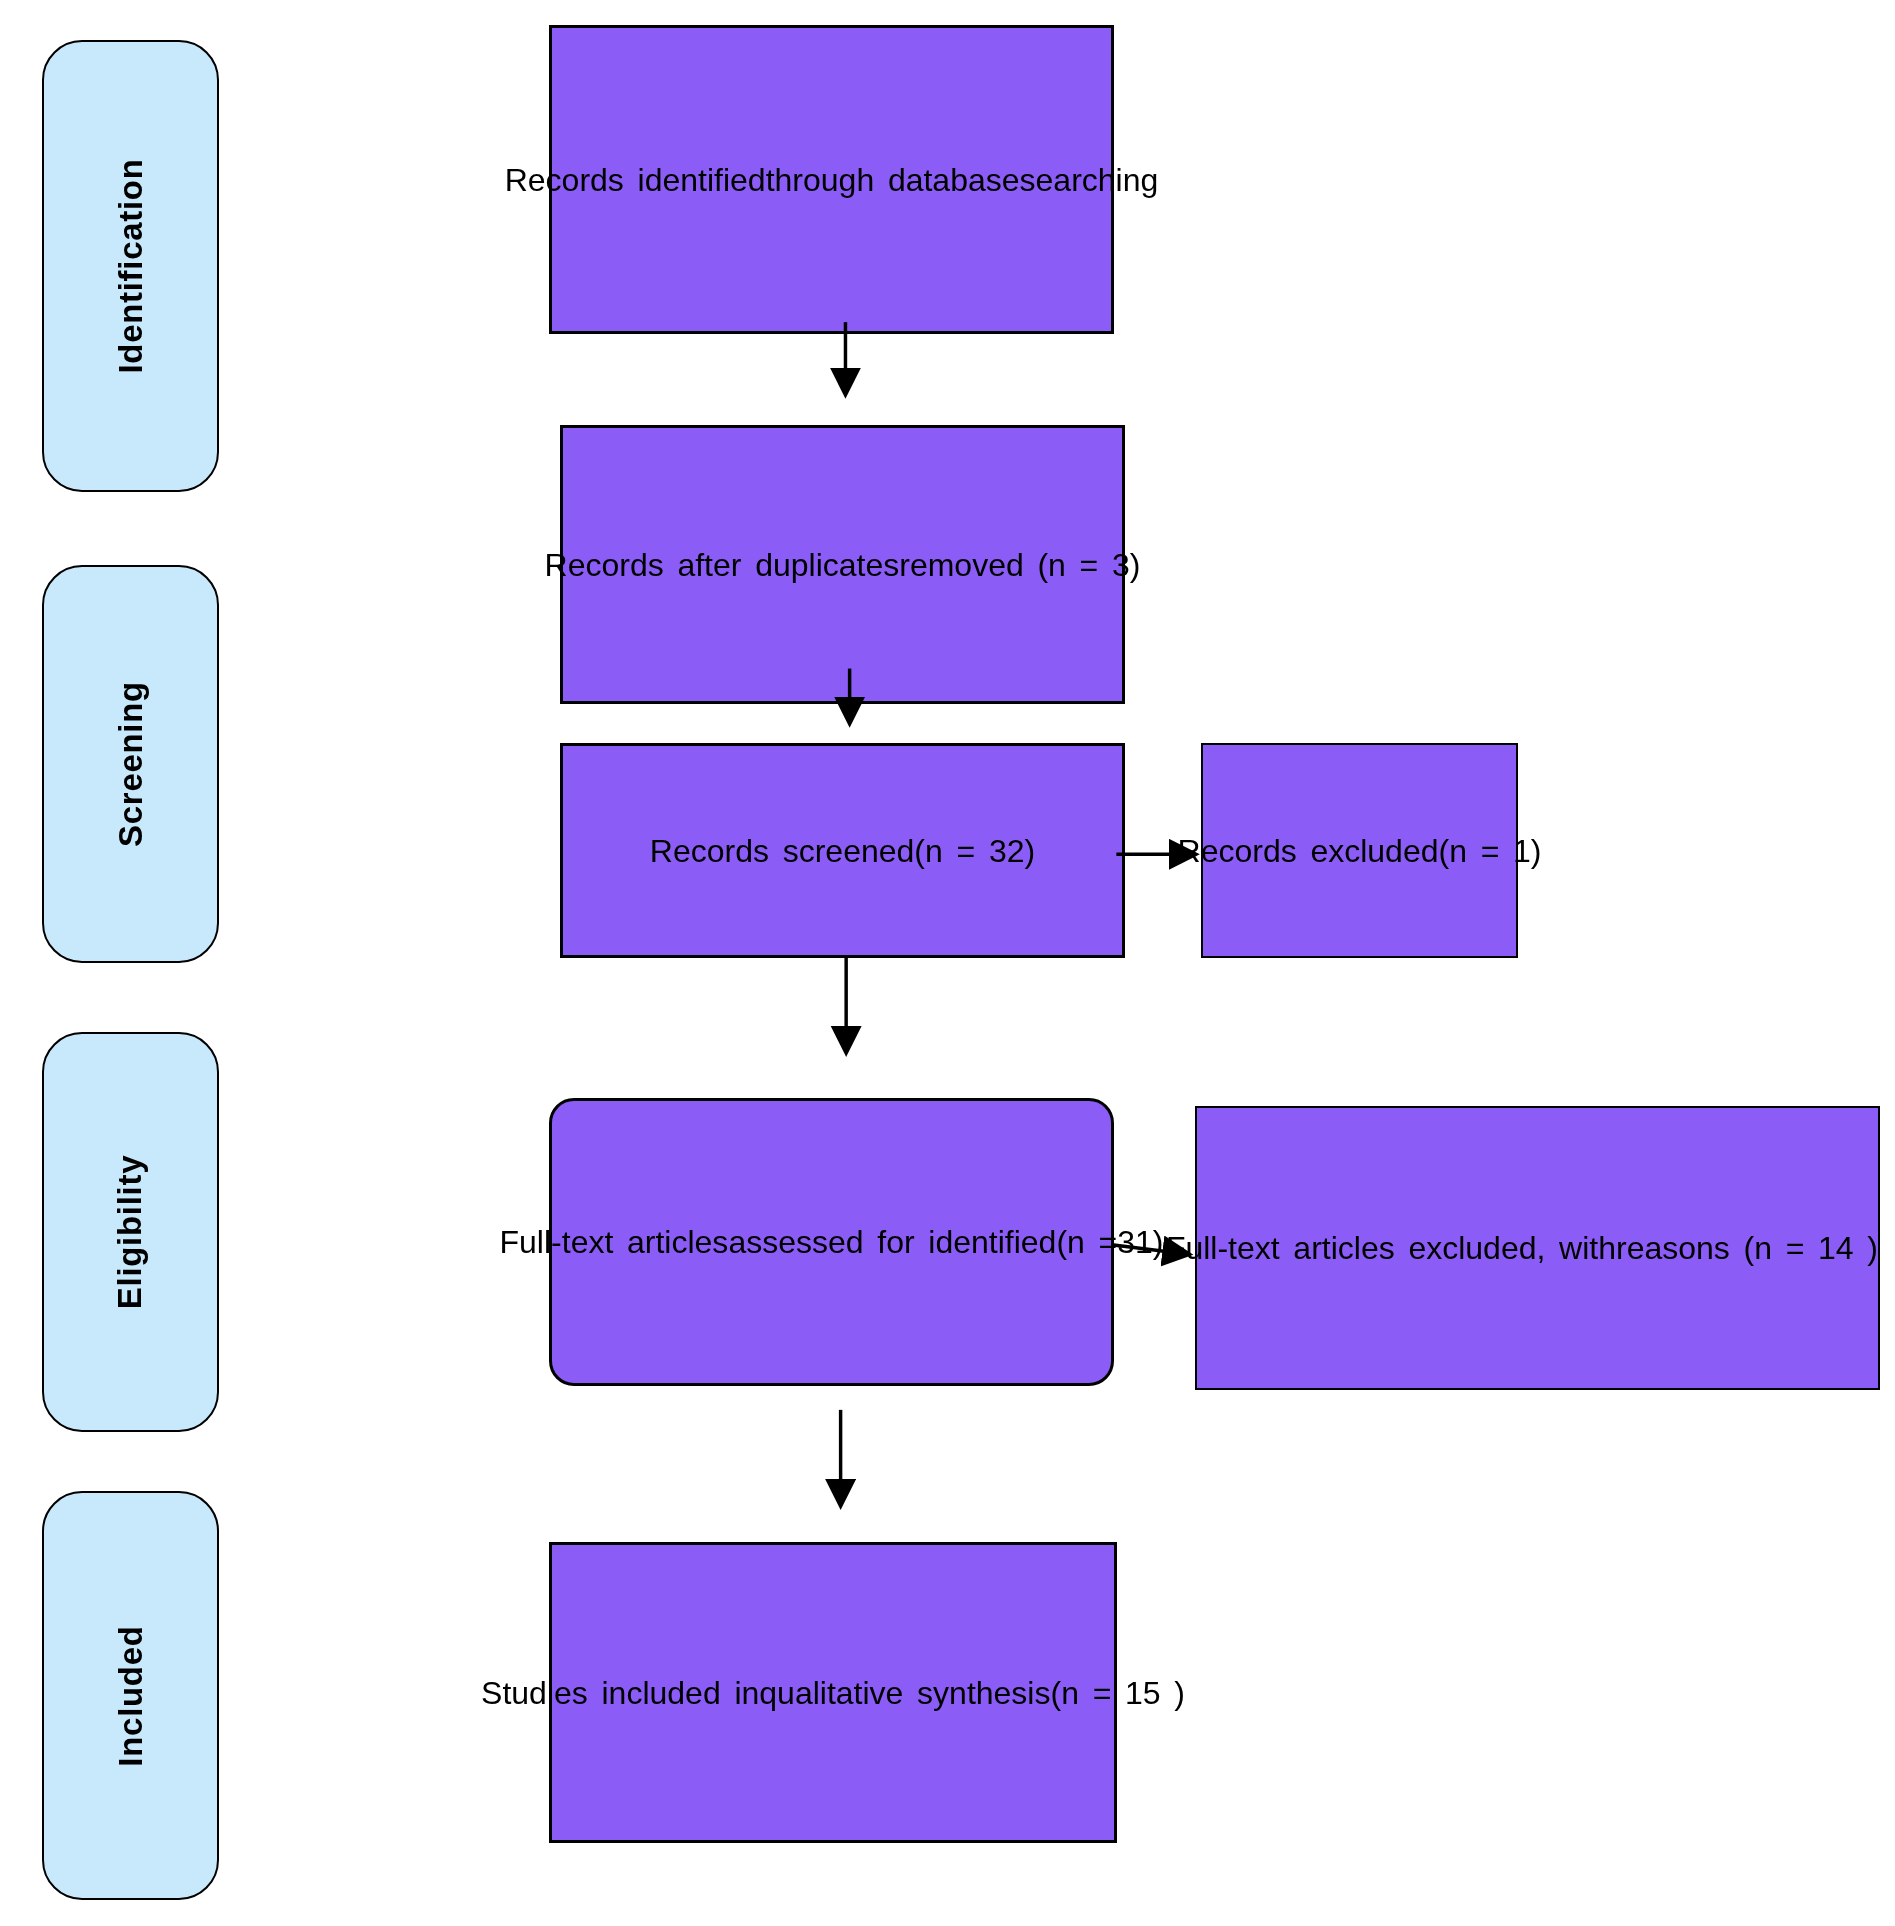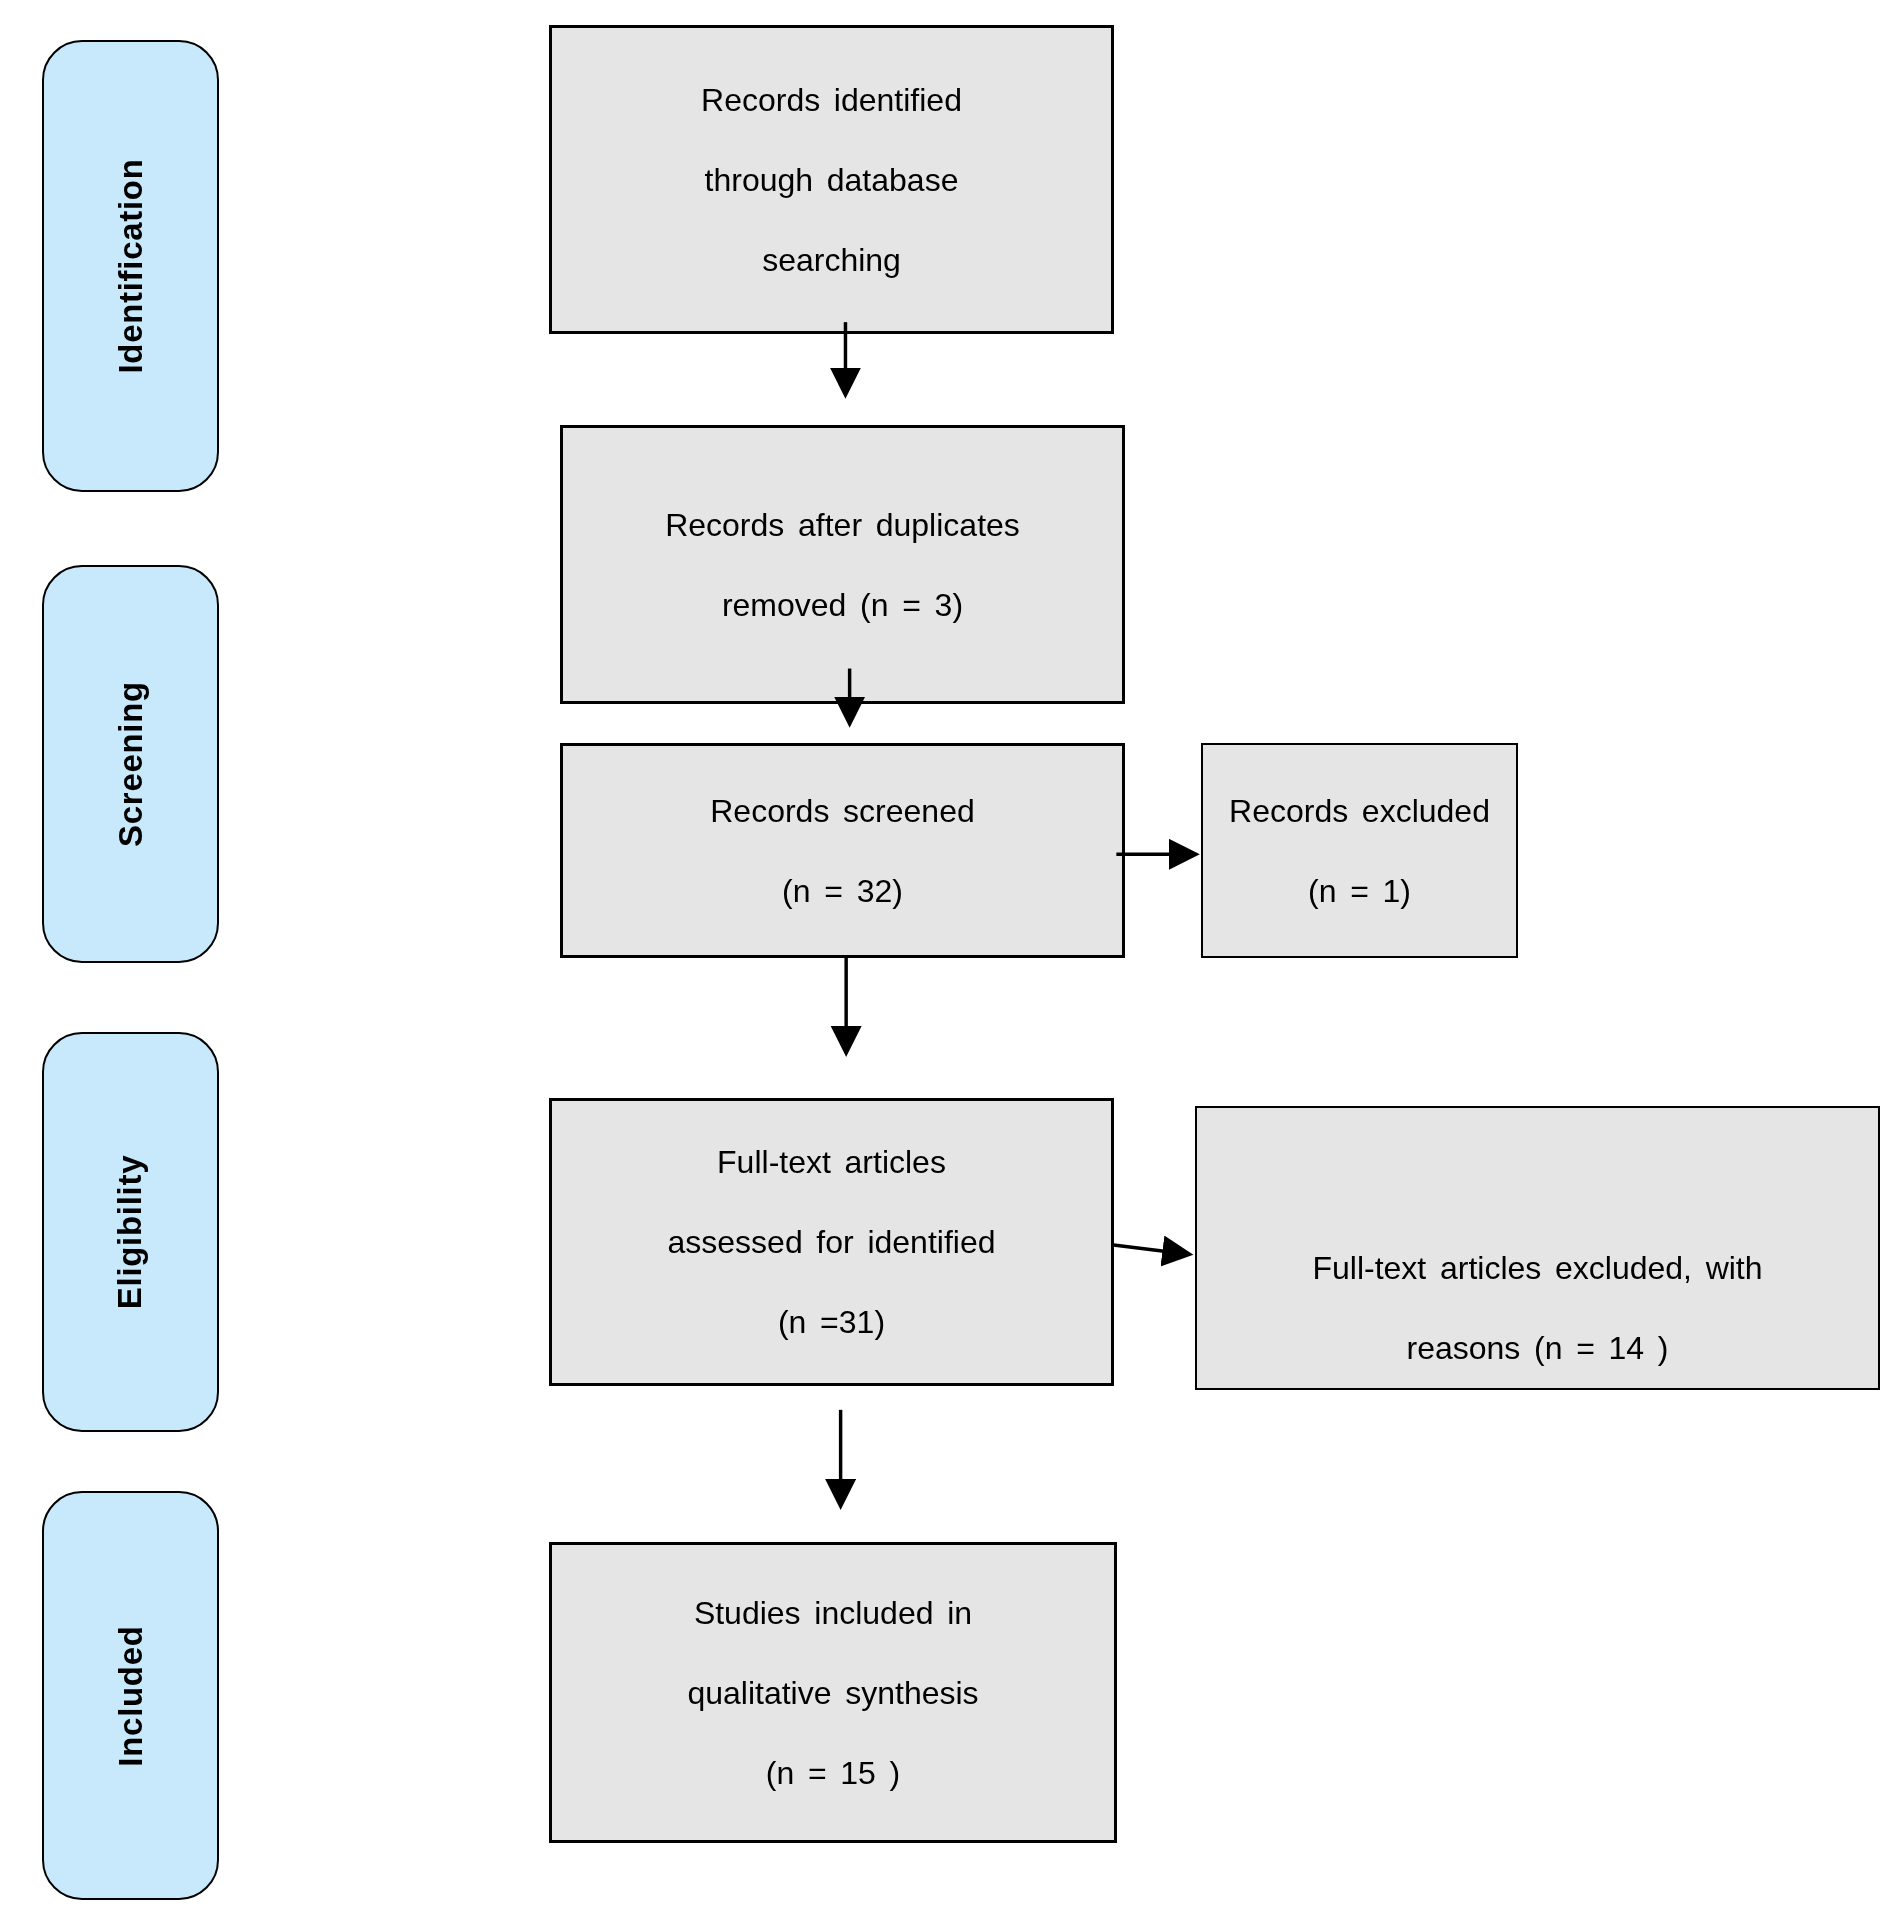--- a/index.html
+++ b/index.html
@@ -24,40 +24,40 @@
   .stage-text{
     transform:rotate(-90deg);
     white-space:nowrap;
     font-weight:bold;
     font-size:33px;
     letter-spacing:0.7px;
   }
   
   .fbox{
     position:absolute;
-    background:#e5e5e5;
+    background:#8b5cf6;
     border:3.5px solid #000000;
     box-sizing:border-box;
-    display:flex;flex-direction:column;justify-content:center;align-items:center;
+    display:flex;flex-direction:row;justify-content:center;align-items:center;
     text-align:center;
     font-size:32px;
     word-spacing:4.8px;
   }
   .sbox{border-width:2.8px;}
   .bl{height:80px;line-height:80px;white-space:nowrap;}
   
   #stage-identification{top:40px;height:452px;}
   #stage-screening{top:565px;height:398px;}
   #stage-eligibility{top:1032px;height:400px;}
   #stage-included{top:1491px;height:409px;}
 
   #box-identified{left:549px;top:25px;width:565px;height:309px;}
   #box-duplicates{left:560px;top:425px;width:565px;height:279px;}
   #box-screened{left:549px;top:743px;width:565px;height:215px;margin-left:11px;}
-  #box-assessed{left:549px;top:1098px;width:565px;height:288px;}
+  #box-assessed{left:549px;top:1098px;width:565px;height:288px;border-radius:25px;}
   #box-included{left:549px;top:1542px;width:568px;height:301px;}
 
   #box-excluded{left:1201px;top:743px;width:317px;height:215px;}
   #box-ft-excluded{left:1195px;top:1106px;width:685px;height:284px;justify-content:flex-end;}
 
   #arrow-layer{
     position:absolute;left:0;top:0;width:1896px;height:1926px;
     pointer-events:none;
   }
   #arrow-layer line{stroke:#000000;stroke-width:5px;}

